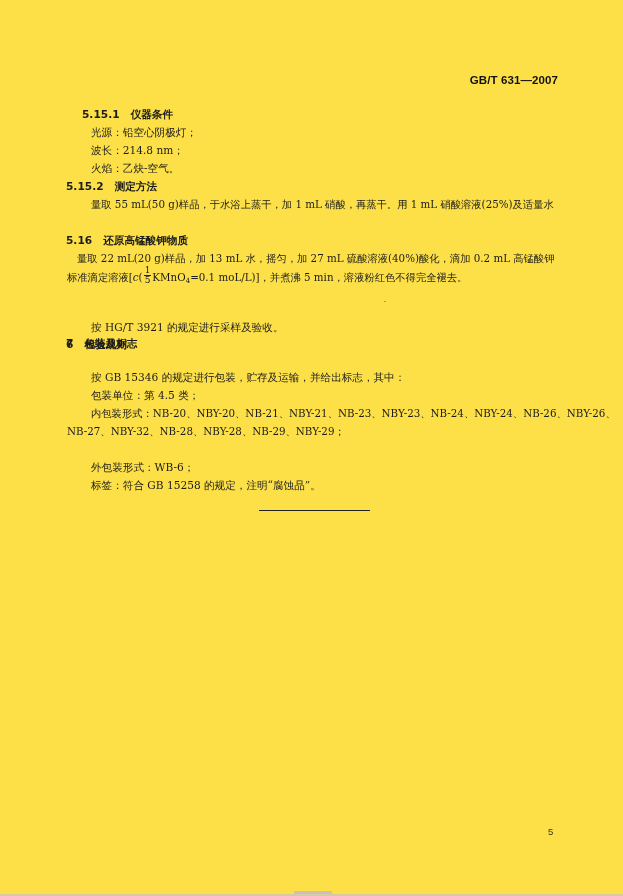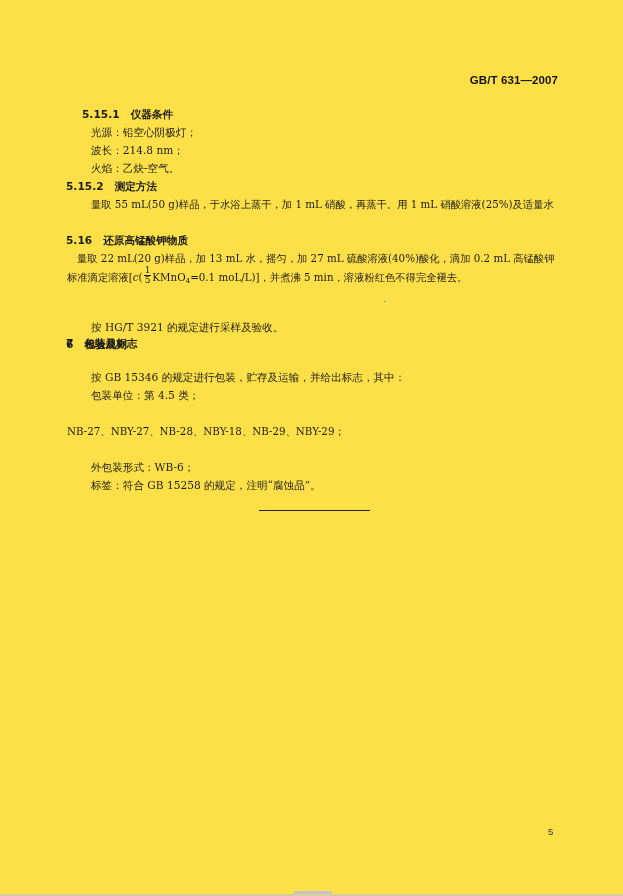--- a/index.html
+++ b/index.html
@@ -139,21 +139,22 @@
   <div class="line heading" style="left:66px; top:295px;margin-top:42px;">
     <span class="num">6</span>&nbsp;&nbsp;&nbsp;<span>检验规则</span>
   </div>
   <div class="line" style="left:91px; top:320px;">按 HG/T 3921 的规定进行采样及验收。</div>
 
   <div class="line heading" style="left:66px; top:336px;">
     <span class="num">7</span>&nbsp;&nbsp;&nbsp;<span>包装及标志</span>
   </div>
   <div class="line" style="left:91px; top:370px;">按 GB 15346 的规定进行包装，贮存及运输，并给出标志，其中：</div>
   <div class="line" style="left:91px; top:388px;">包装单位：第 4.5 类；</div>
-  <div class="line" style="left:67px; top:424px; font-size:10.3px;">NB-27、NBY-27、NB-28、NBY-18、NB-29、NBY-29；</div>
+  <div class="line" style="left:91px; top:406px; font-size:10.3px;">内包装形式：NB-20、NBY-20、NB-21、NBY-21、NB-23、NBY-23、NB-24、NBY-24、NB-26、NBY-26、</div>
+  <div class="line" style="left:67px; top:424px; font-size:10.3px;">NB-27、NBY-32、NB-28、NBY-28、NB-29、NBY-29；</div>
   <div class="line" style="left:91px; top:460px;">外包装形式：WB-6；</div>
   <div class="line" style="left:91px; top:478px;">标签：符合 GB 15258 的规定，注明“腐蚀品”。</div>
 
   <div class="endrule"></div>
 
   <div class="page-number">5</div>
 </div>
 
 <div class="bottom-tag"></div>
 <div class="bottom-bar"></div>

